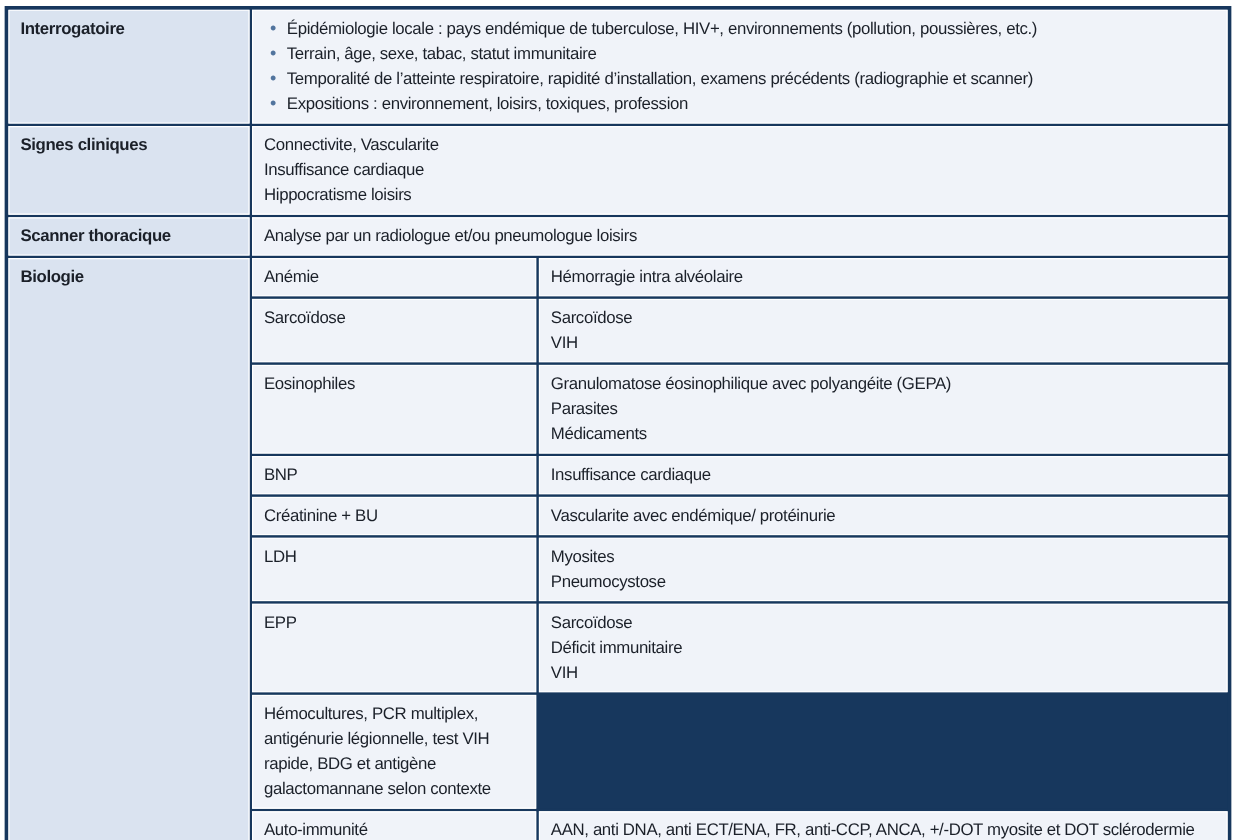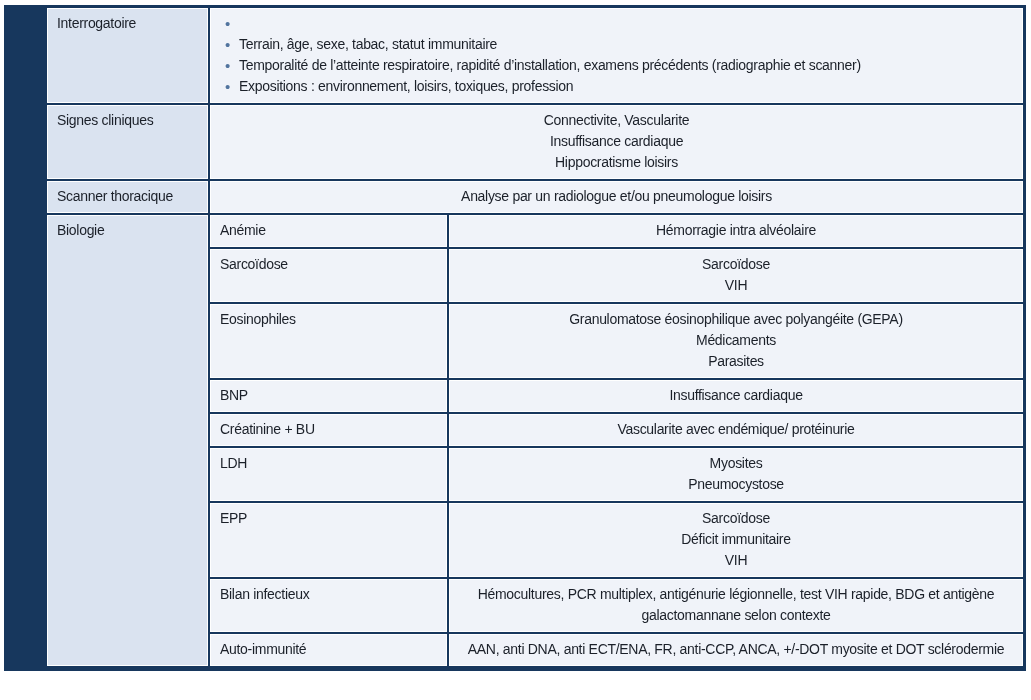--- a/index.html
+++ b/index.html
@@ -26,43 +26,43 @@
   .row{
     display:grid;grid-template-columns:201px 1fr;gap:2px;background:var(--navy);
   }
   .cell{
     background:var(--cell-bg);
     box-shadow:inset 0 0 0 1px #ffffff;
     padding:5px 10px 6px 10px;
   }
   .head{
     background:var(--head-bg);
-    font-weight:normal;
-    margin-left:40px;
+    font-weight:bold;
   }
   .subtable{
     display:flex;flex-direction:column;gap:2px;background:var(--navy);
   }
   .subrow{
     display:grid;grid-template-columns:237px 1fr;gap:2px;background:var(--navy);
   }
   .bline{display:flex;align-items:flex-start;padding-left:5px;}
   .dot{color:var(--bullet);width:14px;flex:0 0 14px;text-align:left;font-size:15px;}
-  .line{display:block;text-align:center;}
+  .line{display:block;}
 </style>
 </head>
 <body>
 
 <div class="dx-table">
 
   <div class="row">
     <div class="cell head">Interrogatoire</div>
     <div class="cell">
       <div class="bline">
         <span class="dot">•</span>
+        <span class="btxt">Épidémiologie locale : pays endémique de tuberculose, HIV+, environnements (pollution, poussières, etc.)</span>
       </div>
       <div class="bline">
         <span class="dot">•</span>
         <span class="btxt">Terrain, âge, sexe, tabac, statut immunitaire</span>
       </div>
       <div class="bline">
         <span class="dot">•</span>
         <span class="btxt">Temporalité de l’atteinte respiratoire, rapidité d’installation, examens précédents (radiographie et scanner)</span>
       </div>
       <div class="bline">
@@ -104,22 +104,22 @@
         <div class="cell">
           <div class="line">Sarcoïdose</div>
           <div class="line">VIH</div>
         </div>
       </div>
 
       <div class="subrow">
         <div class="cell">Eosinophiles</div>
         <div class="cell">
           <div class="line">Granulomatose éosinophilique avec polyangéite (GEPA)</div>
+          <div class="line">Parasites</div>
           <div class="line">Médicaments</div>
-          <div class="line">Parasites</div>
         </div>
       </div>
 
 
       <div class="subrow">
         <div class="cell">BNP</div>
         <div class="cell">
           <div class="line">Insuffisance cardiaque</div>
         </div>
       </div>
@@ -142,21 +142,20 @@
       <div class="subrow">
         <div class="cell">EPP</div>
         <div class="cell">
           <div class="line">Sarcoïdose</div>
           <div class="line">Déficit immunitaire</div>
           <div class="line">VIH</div>
         </div>
       </div>
 
       <div class="subrow">
-        <div class="cell">Bilan infectieux</div>
         <div class="cell">
           <div class="line">Hémocultures, PCR multiplex, antigénurie légionnelle, test VIH rapide, BDG et antigène galactomannane selon contexte</div>
         </div>
       </div>
 
       <div class="subrow">
         <div class="cell">Auto-immunité</div>
         <div class="cell">
           <div class="line">AAN, anti DNA, anti ECT/ENA, FR, anti-CCP, ANCA, +/-DOT myosite et DOT sclérodermie</div>
         </div>

